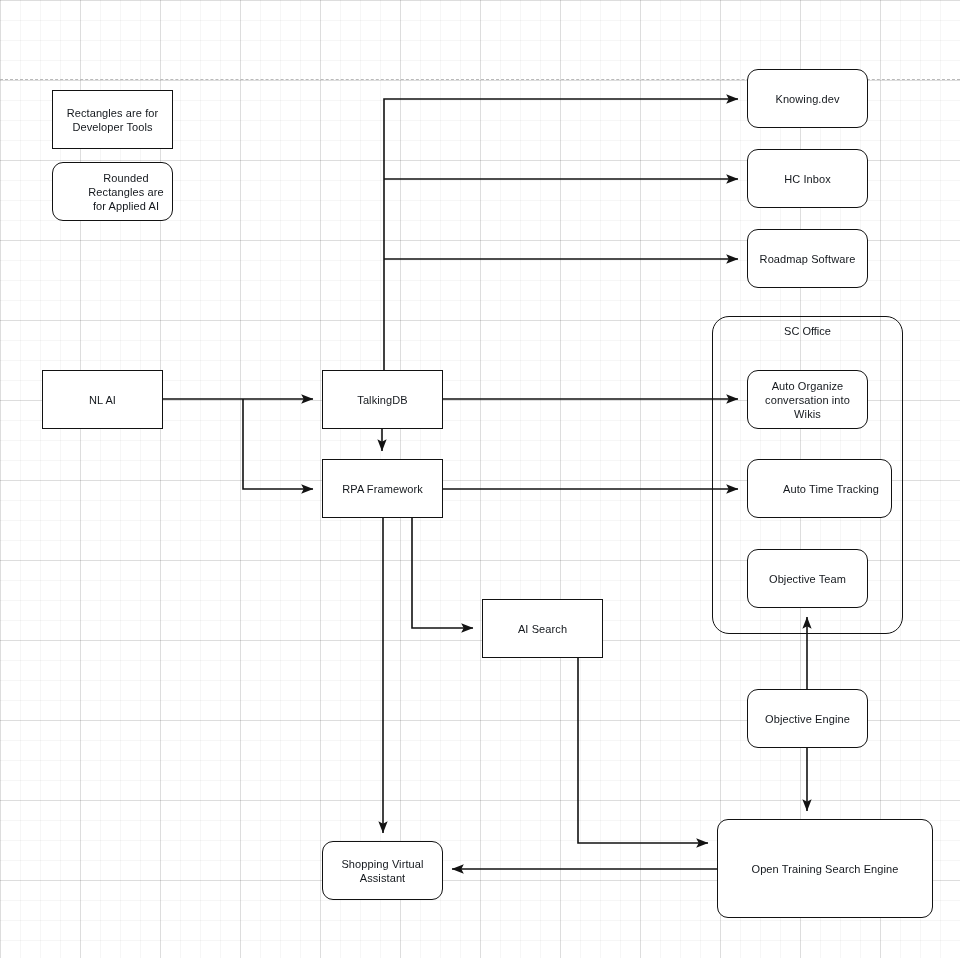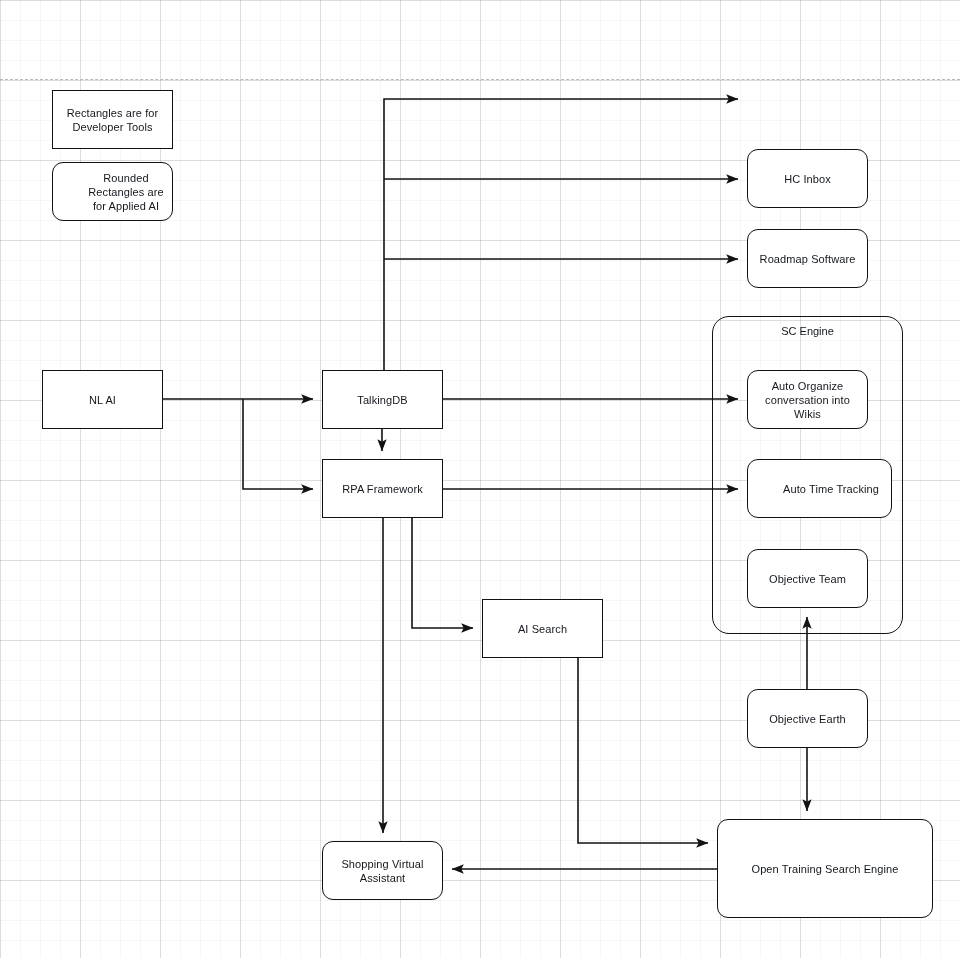--- a/index.html
+++ b/index.html
@@ -113,35 +113,36 @@
       <path d="M578,658 L578,843 L708,843" marker-end="url(#arrow)"></path>
 
       <path d="M717,869 L452,869" marker-end="url(#arrow)"></path>
 
       <path d="M807,689 L807,617" marker-end="url(#arrow)"></path>
       <path d="M807,748 L807,811" marker-end="url(#arrow)"></path>
     </g>
   </svg>
 
   <div class="container-node" style="left:712px; top:316px; width:191px; height:318px;">
-    <div class="container-title">SC Engine</div>
+    <div class="container-title">SC Office</div>
   </div>
 
   <div class="node legend" style="left:52px; top:90px; width:121px; height:59px;">Rectangles are for Developer Tools</div>
   <div class="node rounded legend" style="left:52px; top:162px; width:121px; height:59px;padding-left:32px;">Rounded Rectangles are for Applied AI</div>
 
+  <div class="node rounded" style="left:747px; top:69px; width:121px; height:59px;">Knowing.dev</div>
   <div class="node rounded" style="left:747px; top:149px; width:121px; height:59px;">HC Inbox</div>
   <div class="node rounded" style="left:747px; top:229px; width:121px; height:59px;">Roadmap Software</div>
 
   <div class="node" style="left:42px; top:370px; width:121px; height:59px;">NL AI</div>
   <div class="node" style="left:322px; top:370px; width:121px; height:59px;">TalkingDB</div>
   <div class="node" style="left:322px; top:459px; width:121px; height:59px;">RPA Framework</div>
   <div class="node" style="left:482px; top:599px; width:121px; height:59px;">AI Search</div>
 
   <div class="node rounded" style="left:747px; top:370px; width:121px; height:59px;">Auto Organize conversation into Wikis</div>
   <div class="node rounded" style="left:747px; top:459px; width:145px; height:59px;padding-left:28px;">Auto Time Tracking</div>
   <div class="node rounded" style="left:747px; top:549px; width:121px; height:59px;">Objective Team</div>
 
-  <div class="node rounded" style="left:747px; top:689px; width:121px; height:59px;">Objective Earth</div>
+  <div class="node rounded" style="left:747px; top:689px; width:121px; height:59px;">Objective Engine</div>
   <div class="node rounded" style="left:322px; top:841px; width:121px; height:59px;">Shopping Virtual Assistant</div>
   <div class="node rounded" style="left:717px; top:819px; width:216px; height:99px;">Open Training Search Engine</div>
 
 </div>
 
 </body></html>

